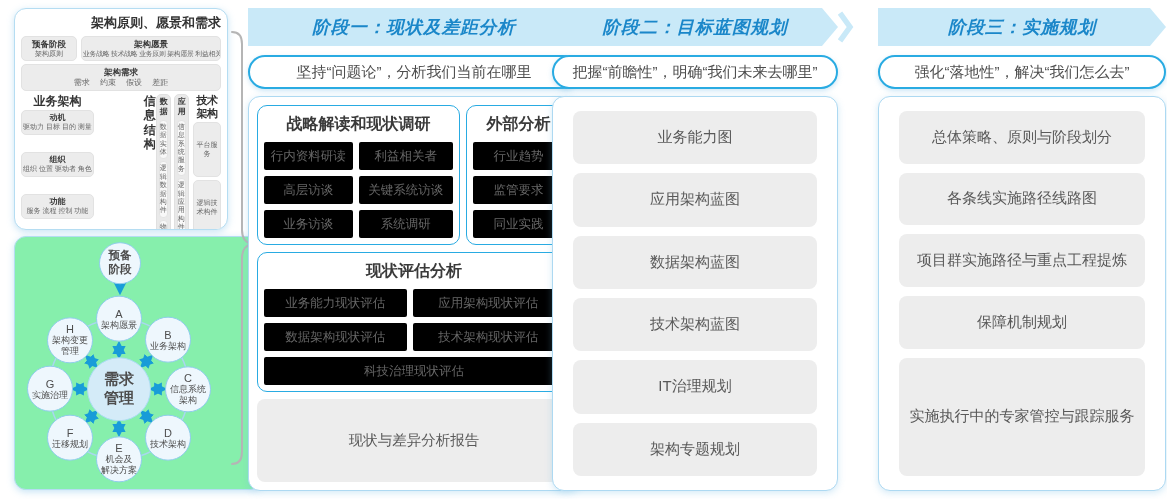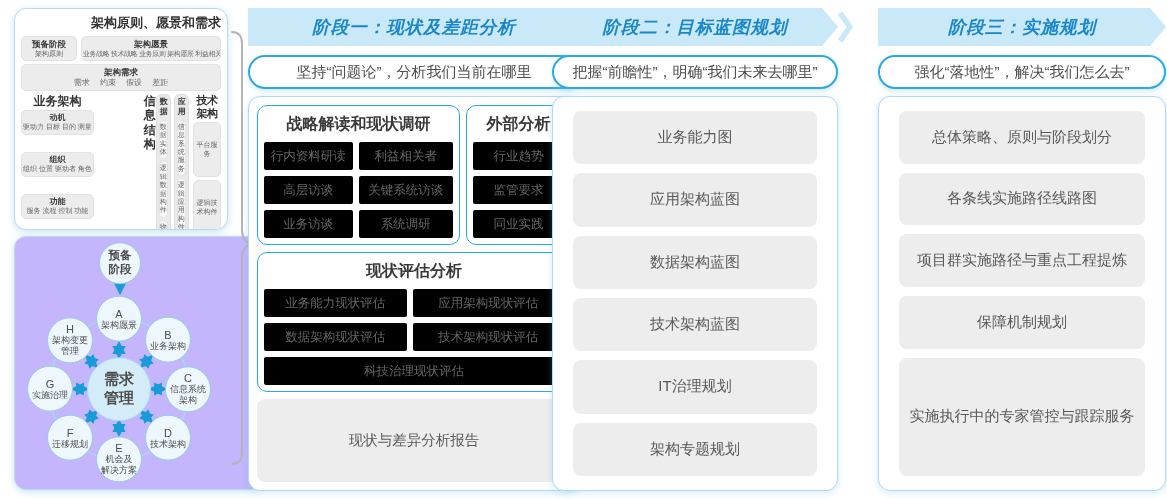--- a/index.html
+++ b/index.html
@@ -38,21 +38,21 @@
   .pa-col-tech .pa-box { margin-bottom:3px; flex:1; display:flex; align-items:center; justify-content:center; }
   .pa-col-tech .s { white-space:normal; }
   .pa-row4 { display:flex; gap:4px; flex:1; }
   .pa-label { width:32px; font-weight:bold; font-size:12px; color:#333; display:flex; align-items:center;
     justify-content:center; text-align:center; line-height:1.2; white-space:pre-line; }
   .r4box1 { flex:1.25; display:flex; flex-direction:column; justify-content:center; }
   .r4box2 { flex:1; display:flex; flex-direction:column; justify-content:center; }
 
   
   .panelB { position:absolute; left:14px; top:236px; width:248px; height:254px;
-    border:1.5px solid #b5ddf2; border-radius:12px; background:#c4b5fd;
+    border:1.5px solid #b5ddf2; border-radius:12px; background:#86efac;
     box-shadow:0 2px 7px rgba(110,185,228,.38); overflow:hidden; }
   .cycle-svg { position:absolute; left:0; top:0; z-index:1; }
   .cnode { position:absolute; width:64px; transform:translate(-50%,-50%); z-index:2;
     display:flex; flex-direction:column; align-items:center; justify-content:center; text-align:center; }
   .bubble { position:absolute; left:50%; top:50%; transform:translate(-50%,-50%);
     width:46px; height:46px; border-radius:50%; background:#eef7fd; border:1px solid #8fccec; z-index:-1; }
   .cnode.prep .bubble { width:42px; height:42px; }
   .cnode.hub .bubble { width:64px; height:64px; background:#d4ebf8; border-color:#aadcf4; }
   .cletter { font-size:11px; color:#4d4d4d; line-height:1.1; }
   .cname { font-size:9px; color:#4d4d4d; line-height:1.18; white-space:pre-line; }

